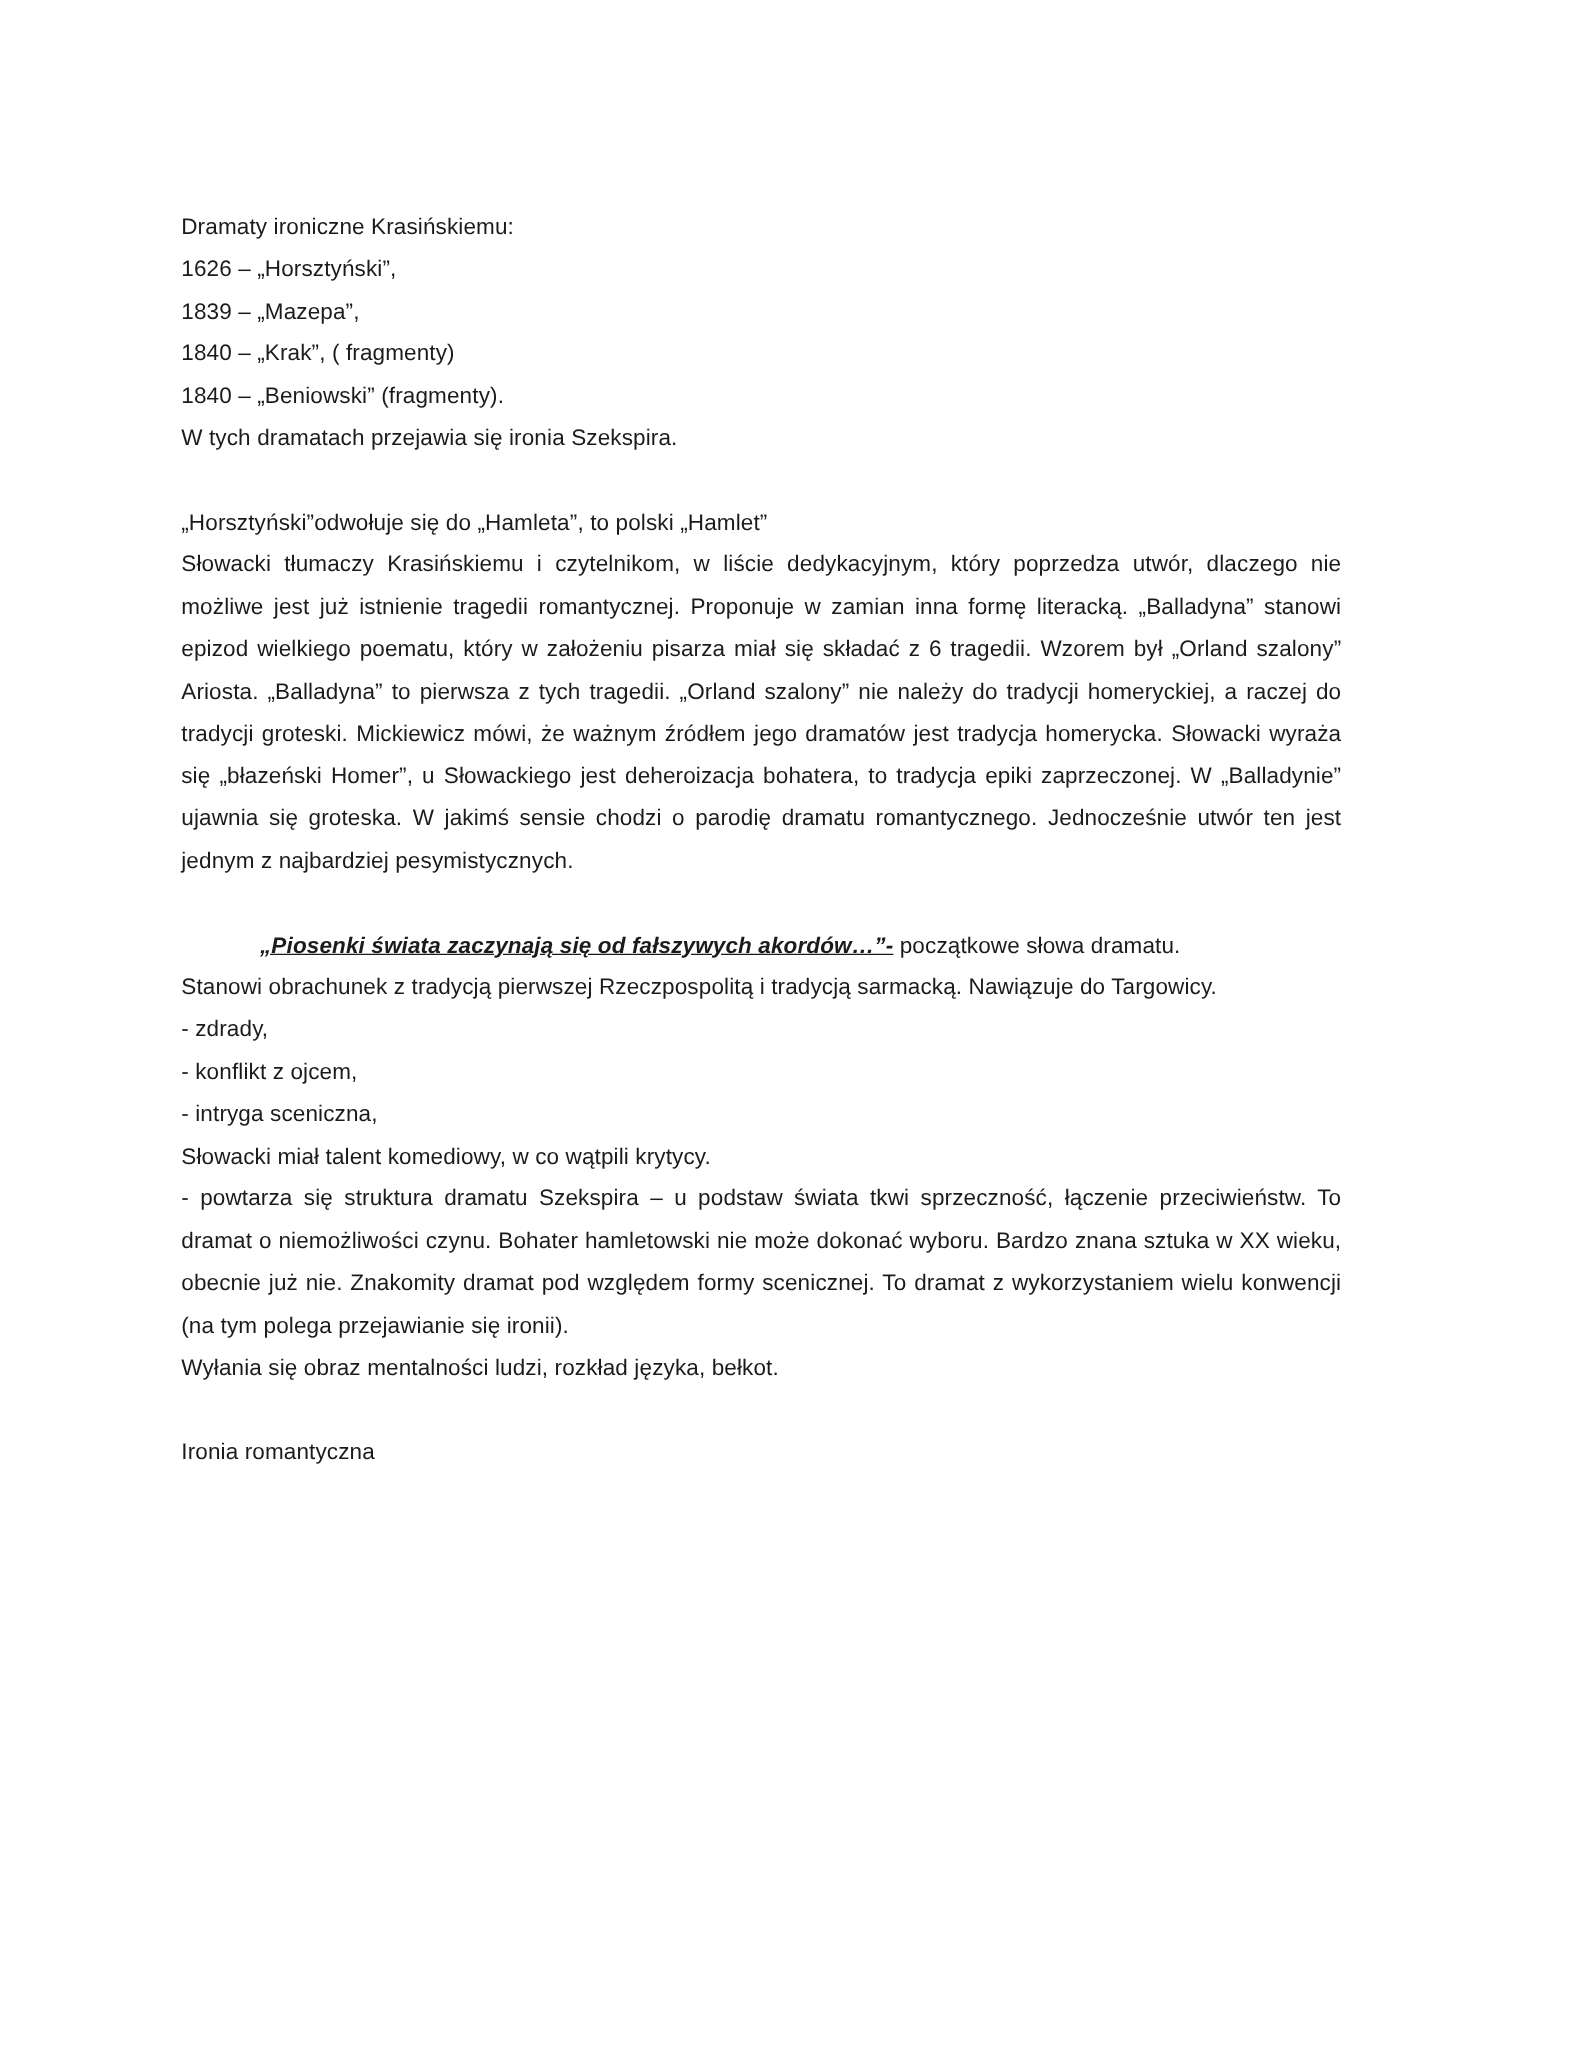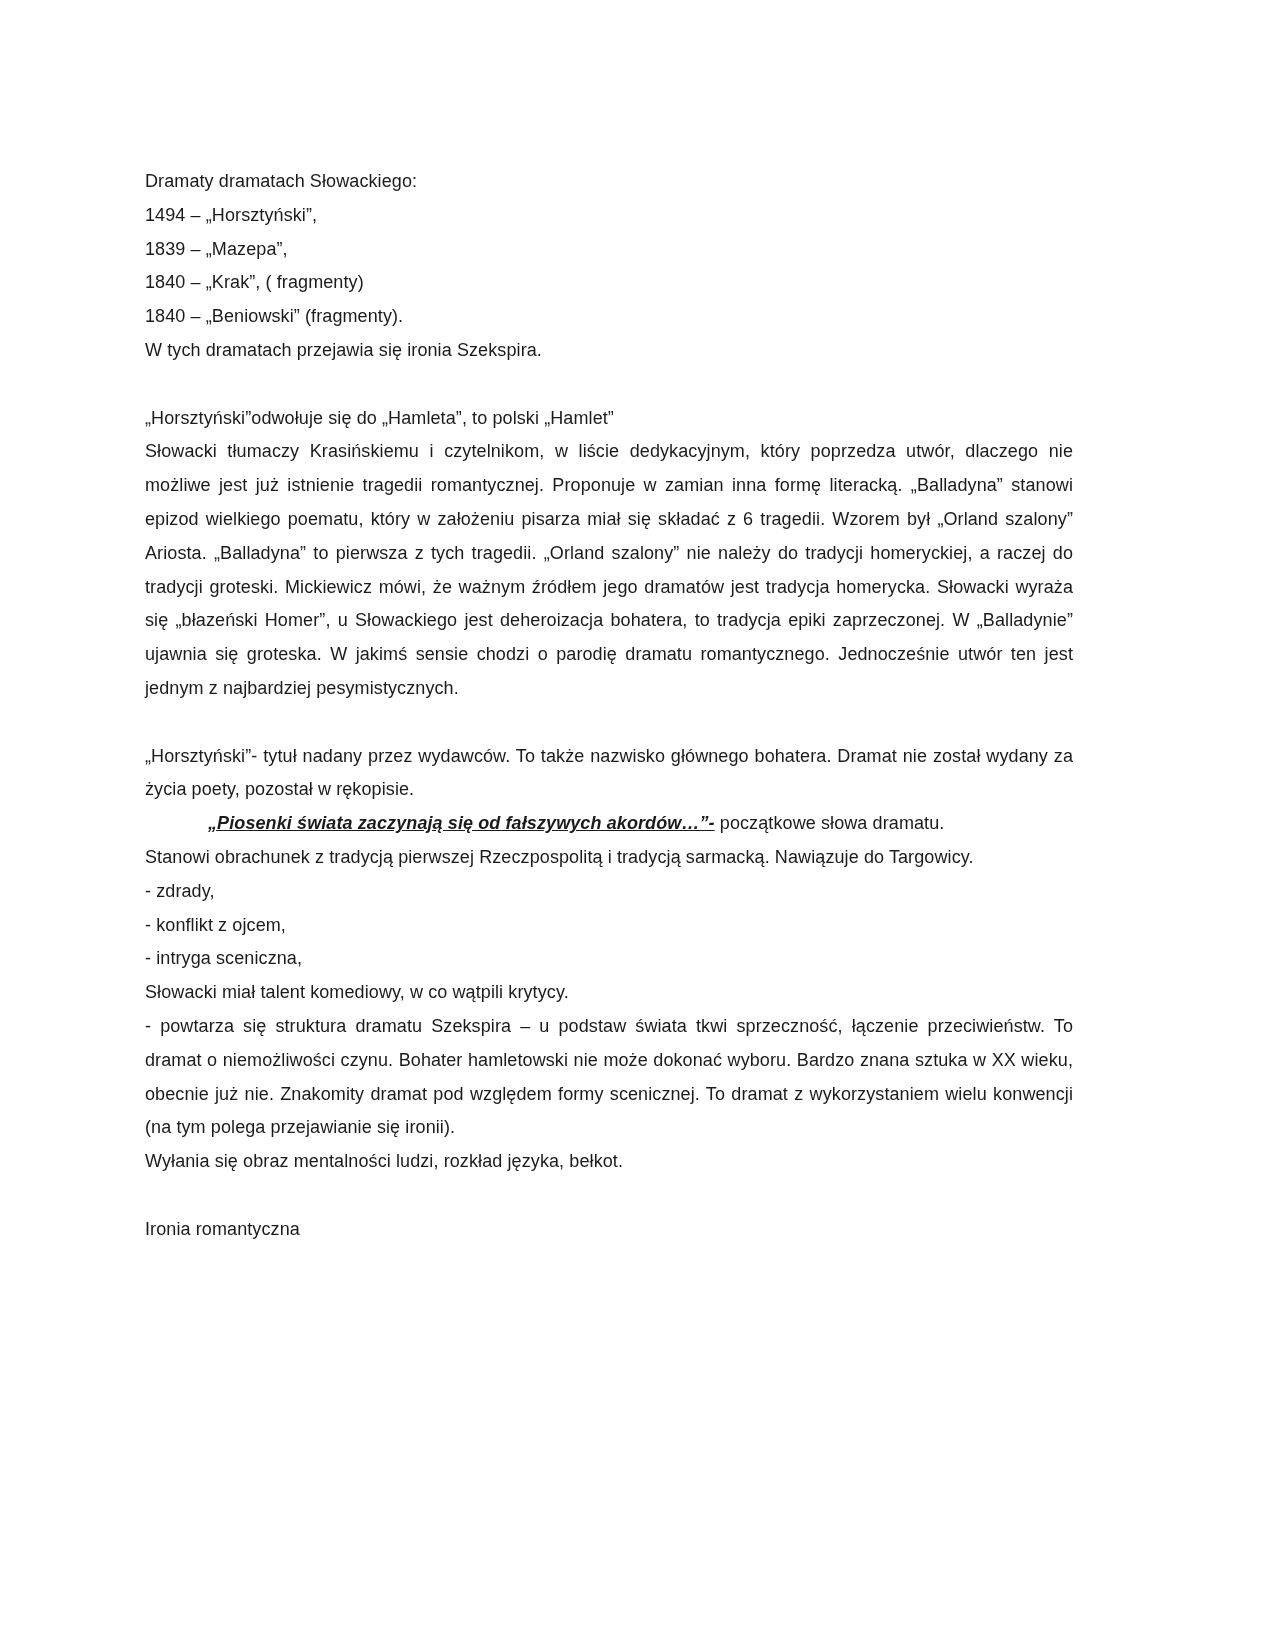--- a/index.html
+++ b/index.html
@@ -47,31 +47,30 @@
       font-style: italic;
       font-weight: bold;
       text-decoration: underline;
     }
   </style>
 </head>
 <body>
 
 <div class="page" style="background: rgb(255, 255, 255);">
   <div class="content" style="color: rgb(27, 27, 27);">
-      <p class="line normal">Dramaty dramatach Słowackiego:</p>
-      <p class="line normal">1494 – „Horsztyński”,</p>
+      <p class="line normal">Dramaty ironiczne Krasińskiemu:</p>
+      <p class="line normal">1626 – „Horsztyński”,</p>
       <p class="line normal">1839 – „Mazepa”,</p>
       <p class="line normal">1840 – „Krak”, ( fragmenty)</p>
       <p class="line normal">1840 – „Beniowski” (fragmenty).</p>
       <p class="line normal">W tych dramatach przejawia się ironia Szekspira.</p>
       <p class="line blank">&nbsp;</p>
       <p class="line normal">„Horsztyński”odwołuje się do „Hamleta”, to polski „Hamlet”</p>
       <p class="line justify">Słowacki tłumaczy Krasińskiemu i czytelnikom, w liście dedykacyjnym, który poprzedza utwór, dlaczego nie możliwe jest już istnienie tragedii romantycznej. Proponuje w zamian inna formę literacką. „Balladyna” stanowi epizod wielkiego poematu, który w założeniu pisarza miał się składać z 6 tragedii. Wzorem był „Orland szalony” Ariosta. „Balladyna” to pierwsza z tych tragedii. „Orland szalony” nie należy do tradycji homeryckiej, a raczej do tradycji groteski. Mickiewicz mówi, że ważnym źródłem jego dramatów jest tradycja homerycka. Słowacki wyraża się „błazeński Homer”, u Słowackiego jest deheroizacja bohatera, to tradycja epiki zaprzeczonej.  W „Balladynie” ujawnia się groteska. W jakimś sensie chodzi o parodię dramatu romantycznego. Jednocześnie utwór ten jest jednym z najbardziej pesymistycznych.</p>
       <p class="line blank">&nbsp;</p>
-      <p class="line justify">„Horsztyński”- tytuł nadany przez wydawców. To także nazwisko głównego bohatera. Dramat nie został wydany za życia poety, pozostał w rękopisie.</p>
       <p class="line quote"><span class="quote-italic">„Piosenki świata zaczynają się od fałszywych akordów…”-</span><span>  początkowe słowa dramatu.</span></p>
       <p class="line normal">Stanowi obrachunek z tradycją pierwszej Rzeczpospolitą i tradycją sarmacką. Nawiązuje do Targowicy.</p>
       <p class="line normal">- zdrady,</p>
       <p class="line normal">- konflikt z ojcem,</p>
       <p class="line normal">- intryga sceniczna,</p>
       <p class="line normal">Słowacki miał talent komediowy, w co wątpili krytycy.</p>
       <p class="line justify">- powtarza się struktura dramatu Szekspira – u podstaw świata tkwi sprzeczność, łączenie przeciwieństw. To dramat o niemożliwości czynu. Bohater hamletowski nie może dokonać wyboru. Bardzo znana sztuka w XX wieku, obecnie już nie. Znakomity dramat pod względem formy scenicznej. To dramat z wykorzystaniem wielu konwencji (na tym polega przejawianie się ironii).</p>
       <p class="line normal">Wyłania się obraz mentalności ludzi, rozkład języka, bełkot.</p>
       <p class="line blank">&nbsp;</p>
       <p class="line normal">Ironia romantyczna</p>

